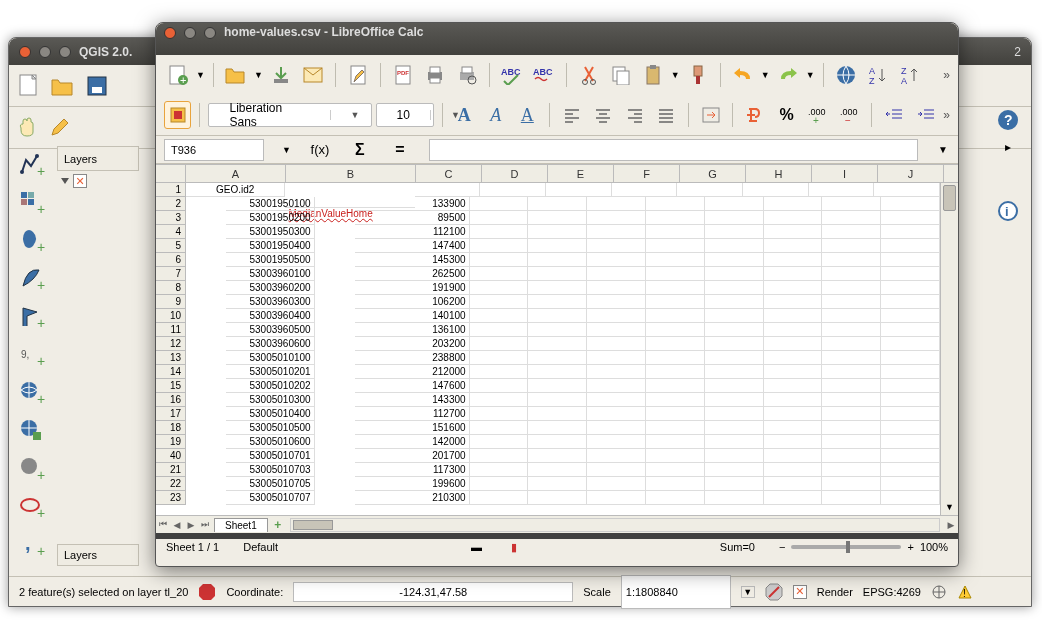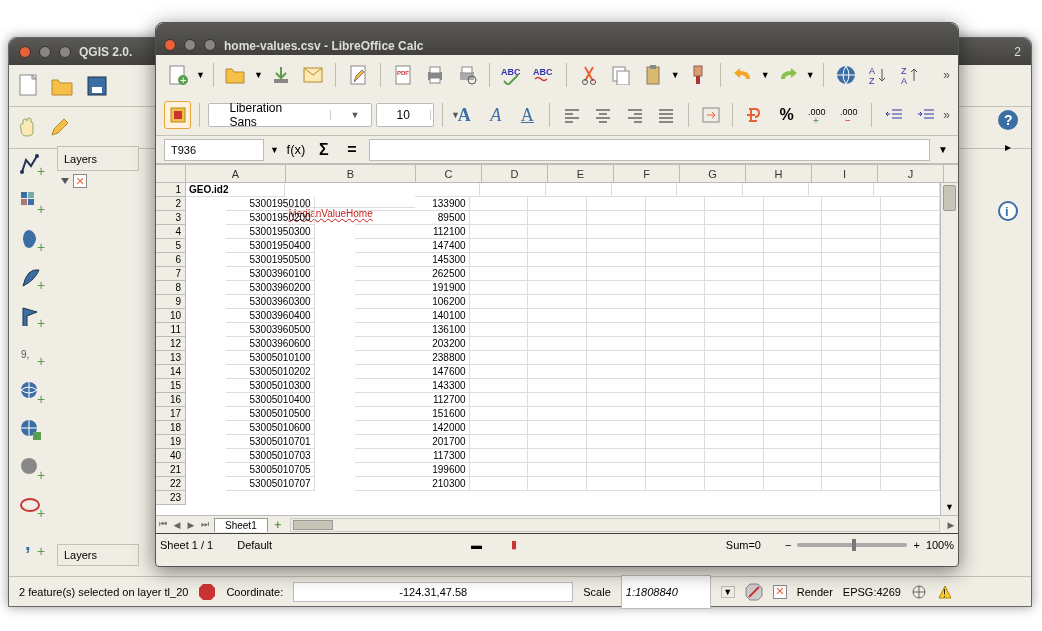--- a/index.html
+++ b/index.html
@@ -14,37 +14,37 @@
   .qgis-toolbar .tb{width:28px;height:28px;display:flex;align-items:center;justify-content:center;}
   .qgis-left-toolbar{position:absolute;left:3px;top:112px;width:40px;display:flex;flex-direction:column;gap:8px;align-items:center;}
   .qgis-left-toolbar .lt{width:30px;height:30px;display:flex;align-items:center;justify-content:center;}
   .qgis-layers-panel{position:absolute;left:48px;top:108px;width:82px;height:25px;background:#efece3;border:1px solid #c4c0b4;display:flex;align-items:center;padding:0 6px;font-size:11px;}
   .qgis-layers-row{position:absolute;left:52px;top:136px;display:flex;align-items:center;gap:4px;}
   .qgis-layers-row .tri{width:0;height:0;border-left:4px solid transparent;border-right:4px solid transparent;border-top:6px solid #555;}
   .qgis-layers-row .chk{width:14px;height:14px;border:1px solid #888;background:#fff;display:flex;align-items:center;justify-content:center;color:#e96136;font-size:11px;}
   .qgis-layers-tab-bottom{position:absolute;left:48px;bottom:40px;width:82px;height:22px;border:1px solid #c4c0b4;background:#efece3;display:flex;align-items:center;padding:0 6px;font-size:11px;}
   .qgis-statusbar{position:absolute;left:0;right:0;bottom:0;height:30px;background:#f0ede5;border-top:1px solid #c4c0b4;display:flex;align-items:center;padding:0 10px;font-size:11px;gap:10px;}
   .qgis-statusbar input.coord{width:280px;height:20px;border:1px solid #bbb;text-align:center;font-size:11px;}
-  .qgis-statusbar input.scale{width:90px;height:20px;border:1px solid #bbb;font-size:11px;padding:16px 4px;font-style:italic;}
+  .qgis-statusbar input.scale{width:110px;height:20px;border:1px solid #bbb;font-size:11px;padding:16px 4px;}
   .qgis-right-edge{position:absolute;right:3px;top:70px;width:40px;display:flex;flex-direction:column;gap:8px;align-items:center;}
 
   
   .lo-window { position: absolute; top: 22px; left: 155px; width: 804px; height: 545px; background: #f0ede5; border: 1px solid #555; border-radius: 8px 8px 4px 4px; box-shadow: 0 4px 20px rgba(0,0,0,0.5); }
-  .lo-titlebar { height: 27px; background: linear-gradient(#5a5955,#42413d); border-radius: 8px 8px 0 0; display:flex;align-items:flex-start;padding:16px 8px;color:#ddd;font-weight:bold;font-size:12px;}
+  .lo-titlebar { height: 27px; background: linear-gradient(#5a5955,#42413d); border-radius: 8px 8px 0 0; display:flex;align-items:flex-end;padding:16px 8px;color:#ddd;font-weight:bold;font-size:12px;}
   .lo-titlebar .winbtn{width:12px;height:12px;border-radius:50%;margin-right:8px;background:#8a8782;border:1px solid #333;}
   .lo-titlebar .winbtn.close{background:#e96136;}
   .lo-toolbars{background:#f0ede5;border-bottom:1px solid #c4c0b4;}
   .lo-tb-row{height:40px;display:flex;align-items:center;padding:0 8px;gap:4px;}
   .lo-tb-row .btn{width:28px;height:28px;display:flex;align-items:center;justify-content:center;border:1px solid transparent;border-radius:3px;}
   .lo-tb-row .sep{width:1px;height:24px;background:#bfbcb0;margin:0 4px;}
   .lo-tb-row .dd{display:inline-flex;border:1px solid #bbb;background:#fff;height:24px;align-items:center;border-radius:2px;}
   .lo-tb-row .dd span{padding:0 20px;font-size:12px;}
   .lo-tb-row .dd .arr{width:16px;text-align:center;font-size:9px;border-left:1px solid #ccc;color:#555;}
   .lo-tb-row .expand{margin-left:auto;font-size:12px;color:#555;}
-  .lo-formula-bar{height:28px;display:flex;align-items:center;padding:4px 8px;gap:6px;border-bottom:1px solid #c4c0b4;background:#f0ede5;}
+  .lo-formula-bar{height:28px;display:flex;align-items:center;padding:4px 8px;gap:18px;border-bottom:1px solid #c4c0b4;background:#f0ede5;}
   .lo-formula-bar .cellref{width:100px;height:22px;border:1px solid #bbb;background:#fff;font-size:11px;padding:0 6px;}
   .lo-formula-bar .fxbtn{width:22px;height:22px;display:flex;align-items:center;justify-content:center;}
   .lo-formula-bar .fxinput{flex:1;height:22px;border:1px solid #bbb;background:#fff;}
   .lo-formula-bar .fxexp{width:14px;height:22px;display:flex;align-items:center;justify-content:center;font-size:10px;}
 
   .lo-grid-area{position:relative;height:351px;background:#fff;border-top:1px solid #bbb;overflow:hidden;}
   .lo-cols{display:flex;height:18px;background:#efede4;border-bottom:1px solid #bbb;}
   .lo-cols .corner{width:30px;border-right:1px solid #bbb;background:#efede4;}
   .lo-cols .ch{border-right:1px solid #bbb;text-align:center;font-size:11px;line-height:18px;color:#333;}
   .lo-rows{position:absolute;left:0;top:18px;width:30px;}
@@ -59,21 +59,21 @@
   .lo-vscroll .arrup,.lo-vscroll .arrdn{position:absolute;left:0;right:0;height:16px;display:flex;align-items:center;justify-content:center;font-size:9px;}
   .lo-vscroll .arrdn{bottom:0;}
 
   .lo-tabs{height:18px;background:#efede4;display:flex;align-items:center;border-top:1px solid #bbb;}
   .lo-tabs .nav{width:14px;text-align:center;font-size:9px;color:#666;}
   .lo-tabs .tab{background:#fff;border:1px solid #999;border-bottom:none;padding:1px 10px;font-size:10px;margin-left:2px;}
   .lo-tabs .add{width:16px;height:14px;margin-left:2px;display:flex;align-items:center;justify-content:center;color:#5a9e4f;font-weight:bold;}
   .lo-tabs .hscroll{flex:1;height:14px;background:#efede4;margin:0 4px;border:1px solid #ccc;position:relative;}
   .lo-tabs .hscroll .th{position:absolute;left:2px;top:1px;bottom:1px;width:40px;background:#c8c4b8;border:1px solid #999;}
 
-  .lo-status{height:22px;background:#f0ede5;border-top:1px solid #404040;display:flex;align-items:center;padding:0 4px;font-size:11px;gap:24px;}
+  .lo-status{height:22px;background:#f0ede5;border-top:6px solid #404040;display:flex;align-items:center;padding:0 10px;font-size:11px;gap:24px;}
   .lo-status .spacer{flex:1;}
   .lo-status .zoom{display:flex;align-items:center;gap:6px;}
   .lo-status .zslider{width:110px;height:4px;background:#aaa;border-radius:2px;position:relative;}
   .lo-status .zslider .zt{position:absolute;left:50%;top:-4px;width:4px;height:12px;background:#777;}
 
   .colA{width:100px;} .colB{width:130px;} .colC,.colD,.colE,.colF,.colG,.colH,.colI,.colJ{width:66px;}
   .hdrB{text-align:left;}
 
   svg{display:block;}
 </style>
@@ -529,21 +529,21 @@
         <div class="rh">17</div>
         <div class="rh">18</div>
         <div class="rh">19</div>
         <div class="rh">40</div>
         <div class="rh">21</div>
         <div class="rh">22</div>
         <div class="rh">23</div>
       </div>
     <div class="lo-cells" id="cells">
         <div class="lo-row">
-          <div class="lo-cell colA" style="text-align: left; font-weight: bold;">GEO.id2</div>
+          <div class="lo-cell colA" style="text-align: center;">GEO.id2</div>
           <div class="lo-cell colB hdr hdrB">MedianValueHome</div>
           <div class="lo-cell colC"></div>
           <div class="lo-cell colD"></div>
           <div class="lo-cell colE"></div>
           <div class="lo-cell colF"></div>
           <div class="lo-cell colG"></div>
           <div class="lo-cell colH"></div>
           <div class="lo-cell colI"></div>
           <div class="lo-cell colJ"></div>
         </div>
@@ -675,20 +675,32 @@
           <div class="lo-cell colE"></div>
           <div class="lo-cell colF"></div>
           <div class="lo-cell colG"></div>
           <div class="lo-cell colH"></div>
           <div class="lo-cell colI"></div>
           <div class="lo-cell colJ"></div>
         </div>
         <div class="lo-row">
           <div class="lo-cell colA r">53005010100</div>
           <div class="lo-cell colB r">238800</div>
+          <div class="lo-cell colC"></div>
+          <div class="lo-cell colD"></div>
+          <div class="lo-cell colE"></div>
+          <div class="lo-cell colF"></div>
+          <div class="lo-cell colG"></div>
+          <div class="lo-cell colH"></div>
+          <div class="lo-cell colI"></div>
+          <div class="lo-cell colJ"></div>
+        </div>
+        <div class="lo-row">
+          <div class="lo-cell colA r">53005010201</div>
+          <div class="lo-cell colB r">212000</div>
           <div class="lo-cell colC"></div>
           <div class="lo-cell colD"></div>
           <div class="lo-cell colE"></div>
           <div class="lo-cell colF"></div>
           <div class="lo-cell colG"></div>
           <div class="lo-cell colH"></div>
           <div class="lo-cell colI"></div>
           <div class="lo-cell colJ"></div>
         </div>
         <div class="lo-row">

